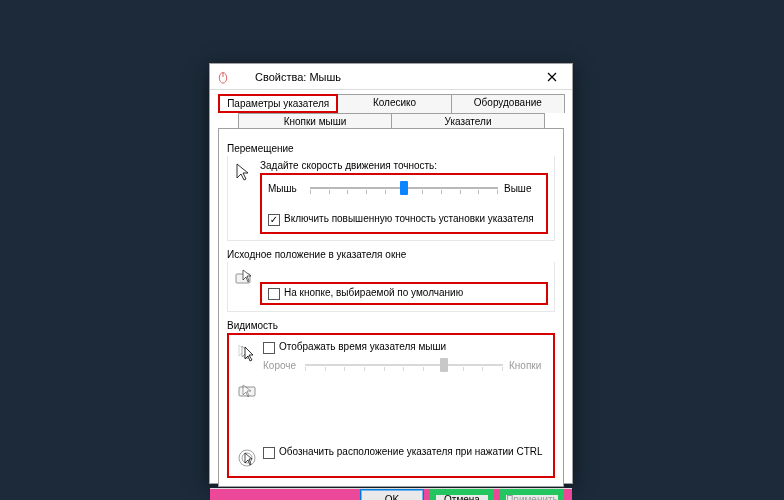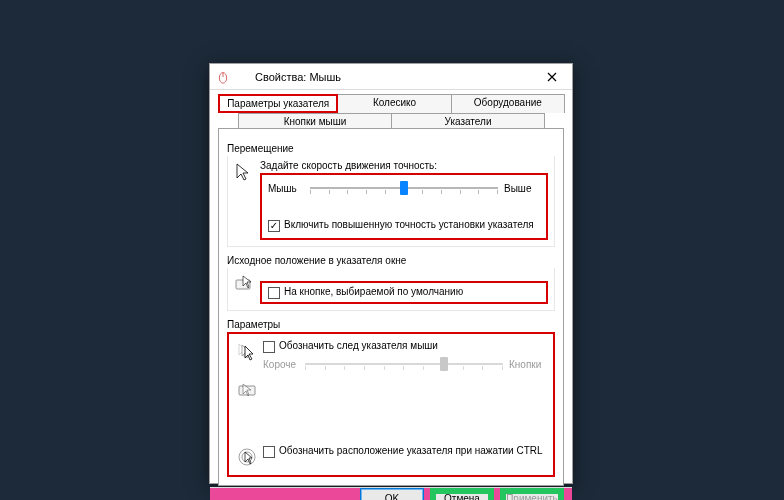--- a/index.html
+++ b/index.html
@@ -56,21 +56,21 @@
     position: absolute; left: 0; right: 0; top: 8px; height: 2px; background: #b8b8b8;
   }
   .slider .ticks { position: absolute; left: 0; right: 0; top: 11px; display: flex; justify-content: space-between; }
   .slider .ticks span { width: 1px; height: 4px; background: #b8b8b8; display: block; }
   .slider .thumb {
     position: absolute; top: 2px; width: 8px; height: 14px; background: #0a84ff;
     border-radius: 1px; transform: translateX(-50%);
   }
   .slider.disabled .track, .slider.disabled .ticks span { background: #d8d8d8; }
   .slider.disabled .thumb { background: #c8c8c8; }
-  .chk-row { display: flex; align-items: flex-start; gap: 4px; margin-top: 22px; }
+  .chk-row { display: flex; align-items: flex-start; gap: 4px; margin-top: 16px; }
   .chk {
     width: 12px; height: 12px; border: 1px solid #555; background: #fff;
     display: inline-flex; align-items: center; justify-content: center; flex: none; margin-top: 1px;
   }
   .chk.checked::after { content: "✓"; font-size: 10px; line-height: 10px; color: #000; }
   .chk-label { font-size: 10px; line-height: 12px; }
   .disabled-text { color: #9a9a9a; }
   .footer {
     height: 34px; background: #ec4899; border-top: 1px solid #dcdcdc;
     display: flex; justify-content: flex-end; gap: 6px; padding: 0 8px;
@@ -168,44 +168,44 @@
         <div class="group-label">Исходное положение в указателя окне</div>
         <div class="group-box">
           <div class="row">
             <span class="cursor-ico">
               <svg viewBox="0 0 20 20">
                   <rect x="2" y="6" width="14" height="9" rx="1" fill="#f3f3f3" stroke="#7a7a7a" stroke-width="0.8"></rect>
                   <path d="M9 2 L9 12 L12 9 L14 14 L15 13 L13 8 L17 8 Z" fill="#fff" stroke="#000" stroke-width="0.6"></path>
                 </svg>
             </span>
             <div style="flex:1">
-              <div class="chk-row hl-red" style="padding:3px 6px; margin-top:9px;">
+              <div class="chk-row hl-red" style="padding:3px 6px; margin-top:16px;">
                 <span class="chk"></span>
                 <span class="chk-label">На кнопке, выбираемой по умолчанию</span>
               </div>
             </div>
           </div>
         </div>
       </div>
 
       <div class="group-wrap">
-        <div class="group-label">Параметры</div>
+        <div class="group-label">Видимость</div>
         <div class="group-box hl-red" style="padding:6px 8px 8px 8px;">
           <div class="vis-item">
             <span class="cursor-ico">
               <svg viewBox="0 0 20 20">
                   <path d="M2 2 L2 13 L5 10 L7 15 L8 14 L6 9 L10 9 Z" fill="#fff" stroke="#bbb" stroke-width="0.6"></path>
                   <path d="M5 3 L5 14 L8 11 L10 16 L11 15 L9 10 L13 10 Z" fill="#fff" stroke="#888" stroke-width="0.7"></path>
                   <path d="M8 4 L8 16 L11 13 L13 18 L15 17 L12 12 L16 12 Z" fill="#fff" stroke="#000" stroke-width="0.8"></path>
                 </svg>
             </span>
             <div style="flex:1">
               <div class="chk-row" style="margin-top:0">
                 <span class="chk"></span>
-                <span class="chk-label">Обозначить след указателя мыши</span>
+                <span class="chk-label">Отображать время указателя мыши</span>
               </div>
               <div class="slider-row disabled-text" style="margin-top:2px">
                 <span class="slider-label">Короче</span>
                 <div class="slider disabled">
                   <div class="track"></div>
                   <div class="ticks">
                       <span></span>
                       <span></span>
                       <span></span>
                       <span></span>

